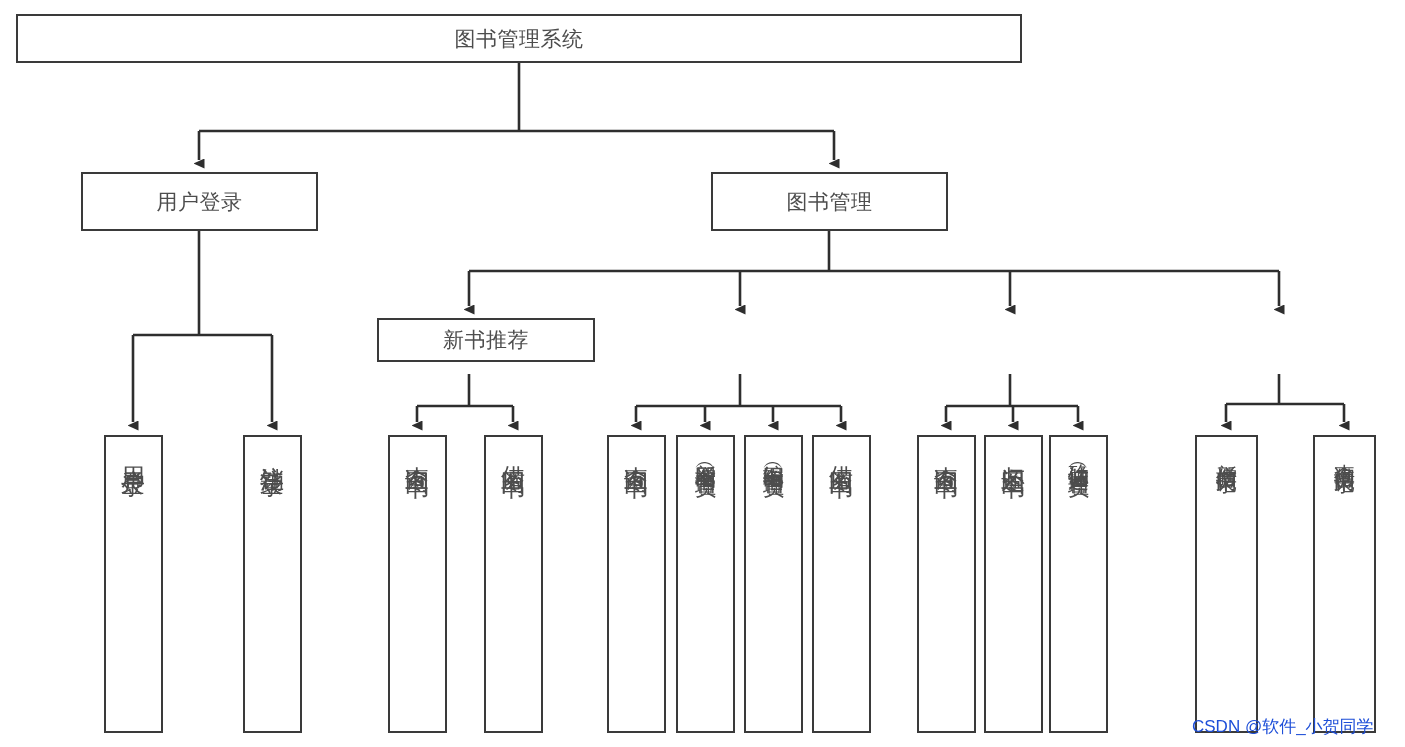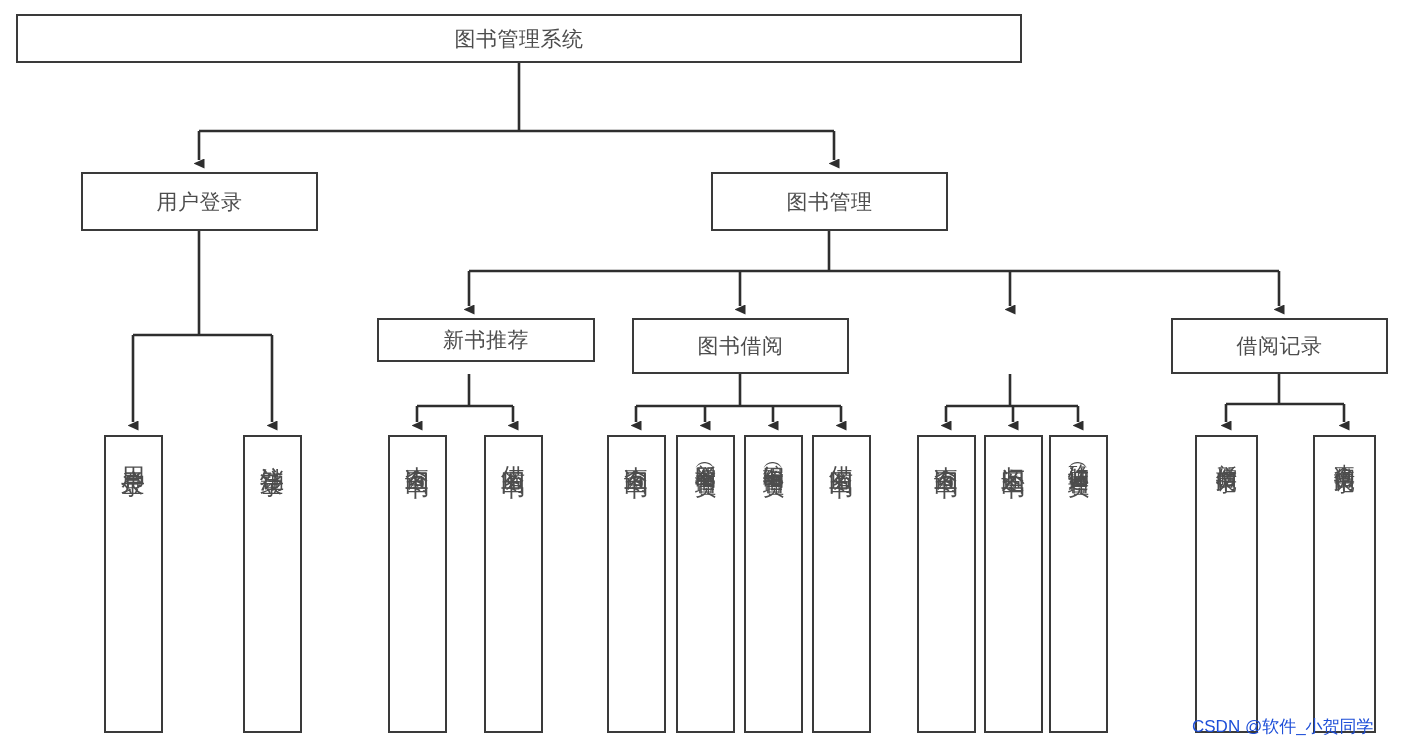--- a/index.html
+++ b/index.html
@@ -132,26 +132,20 @@
   <div class="node horiz" style="left:81px; top:172px; width:237px; height:59px;">
     <span class="lbl">用户登录</span>
   </div>
   <div class="node horiz" style="left:711px; top:172px; width:237px; height:59px;">
     <span class="lbl">图书管理</span>
   </div>
 
   <div class="node horiz" style="left:377px; top:318px; width:218px; height:44px;">
     <span class="lbl">新书推荐</span>
   </div>
-  <div class="node horiz" style="left:632px; top:318px; width:217px; height:56px;">
-    <span class="lbl">图书借阅</span>
-  </div>
-  <div class="node horiz" style="left:1171px; top:318px; width:217px; height:56px;">
-    <span class="lbl">借阅记录</span>
-  </div>
 
   <div class="node vert" style="left:104px; top:435px; width:59px; height:298px;">
     <span class="lbl">用户登录</span>
   </div>
   <div class="node vert" style="left:243px; top:435px; width:59px; height:298px;">
     <span class="lbl">注销登录</span>
   </div>
 
   <div class="node vert" style="left:388px; top:435px; width:59px; height:298px;">
     <span class="lbl">查询图书</span>

